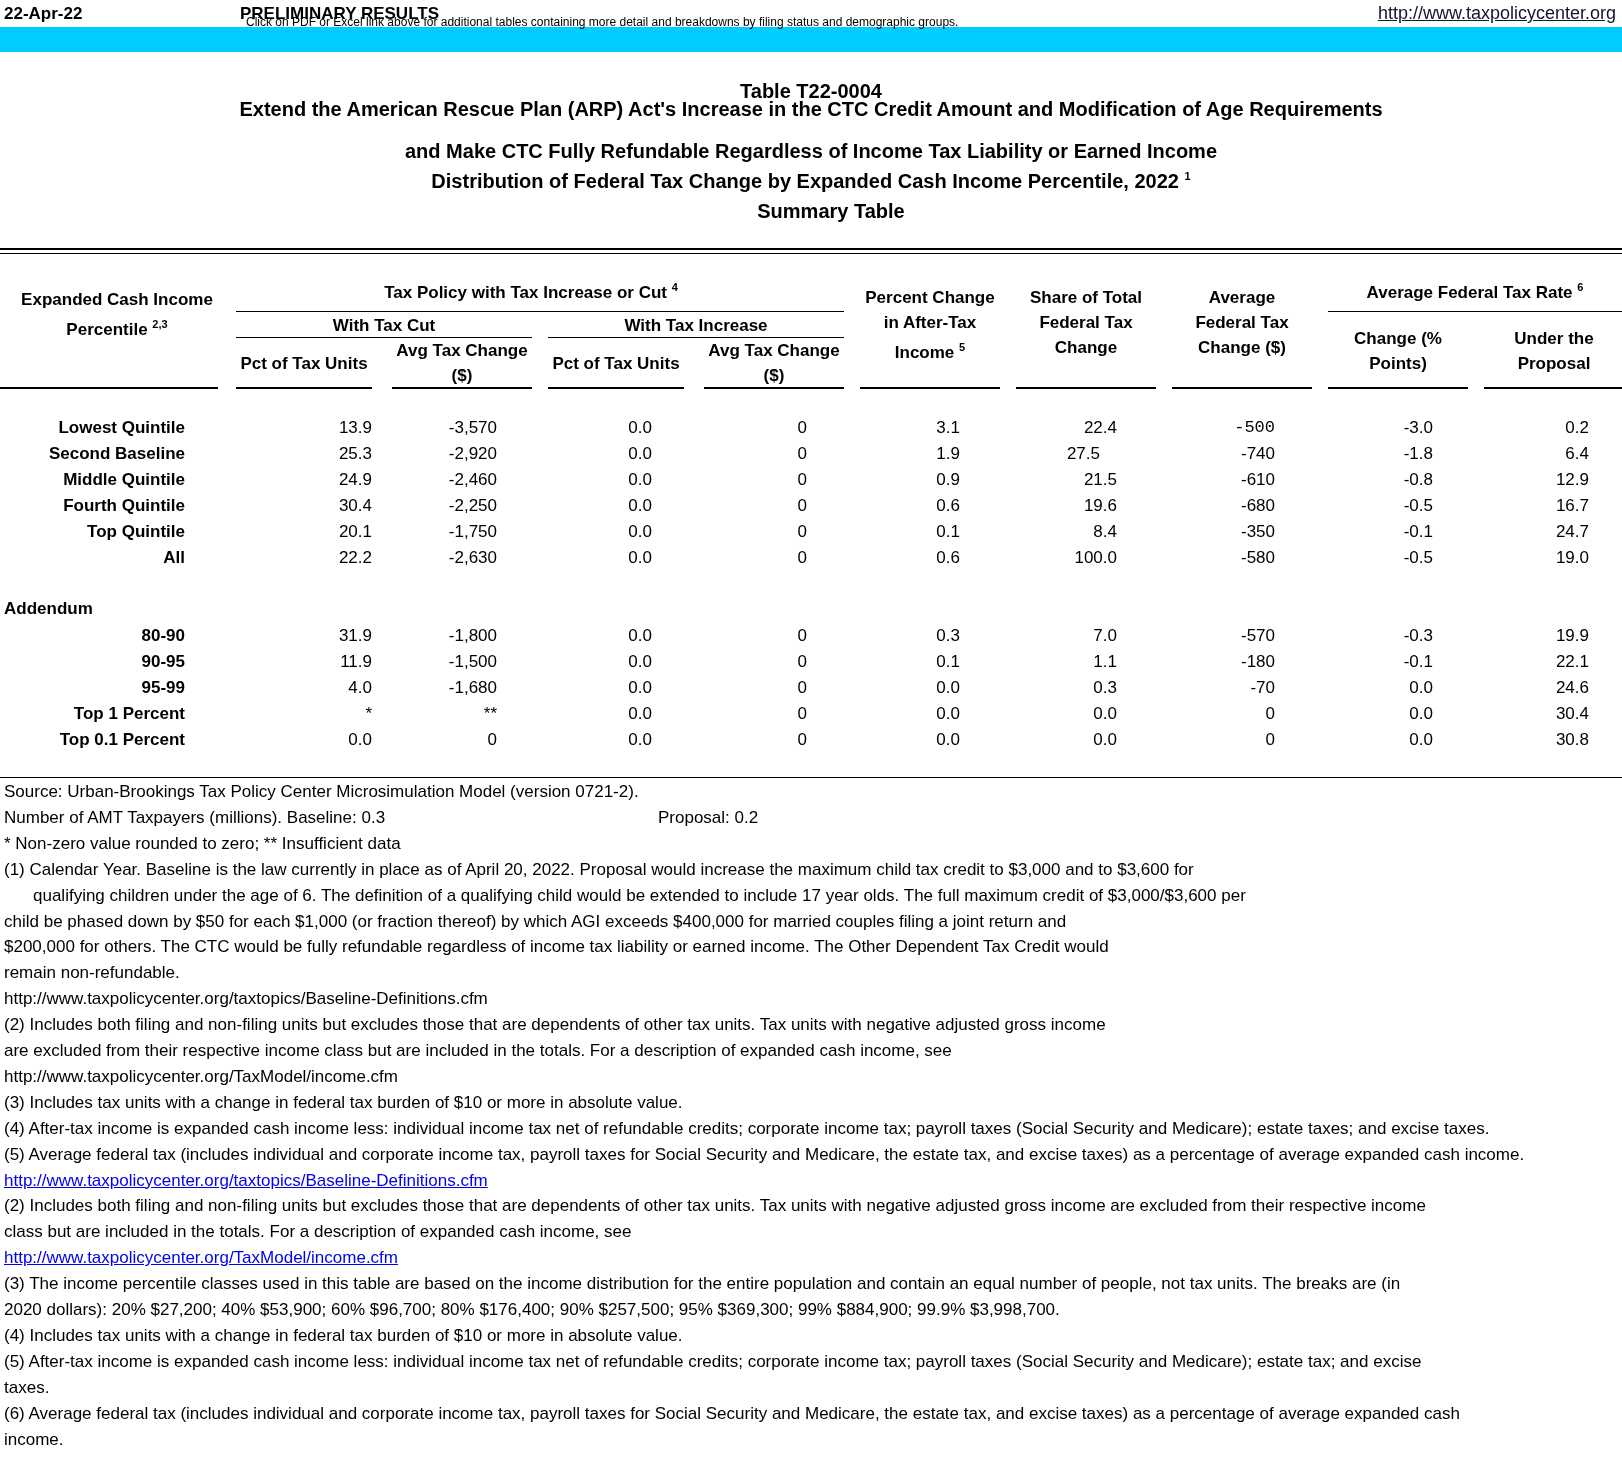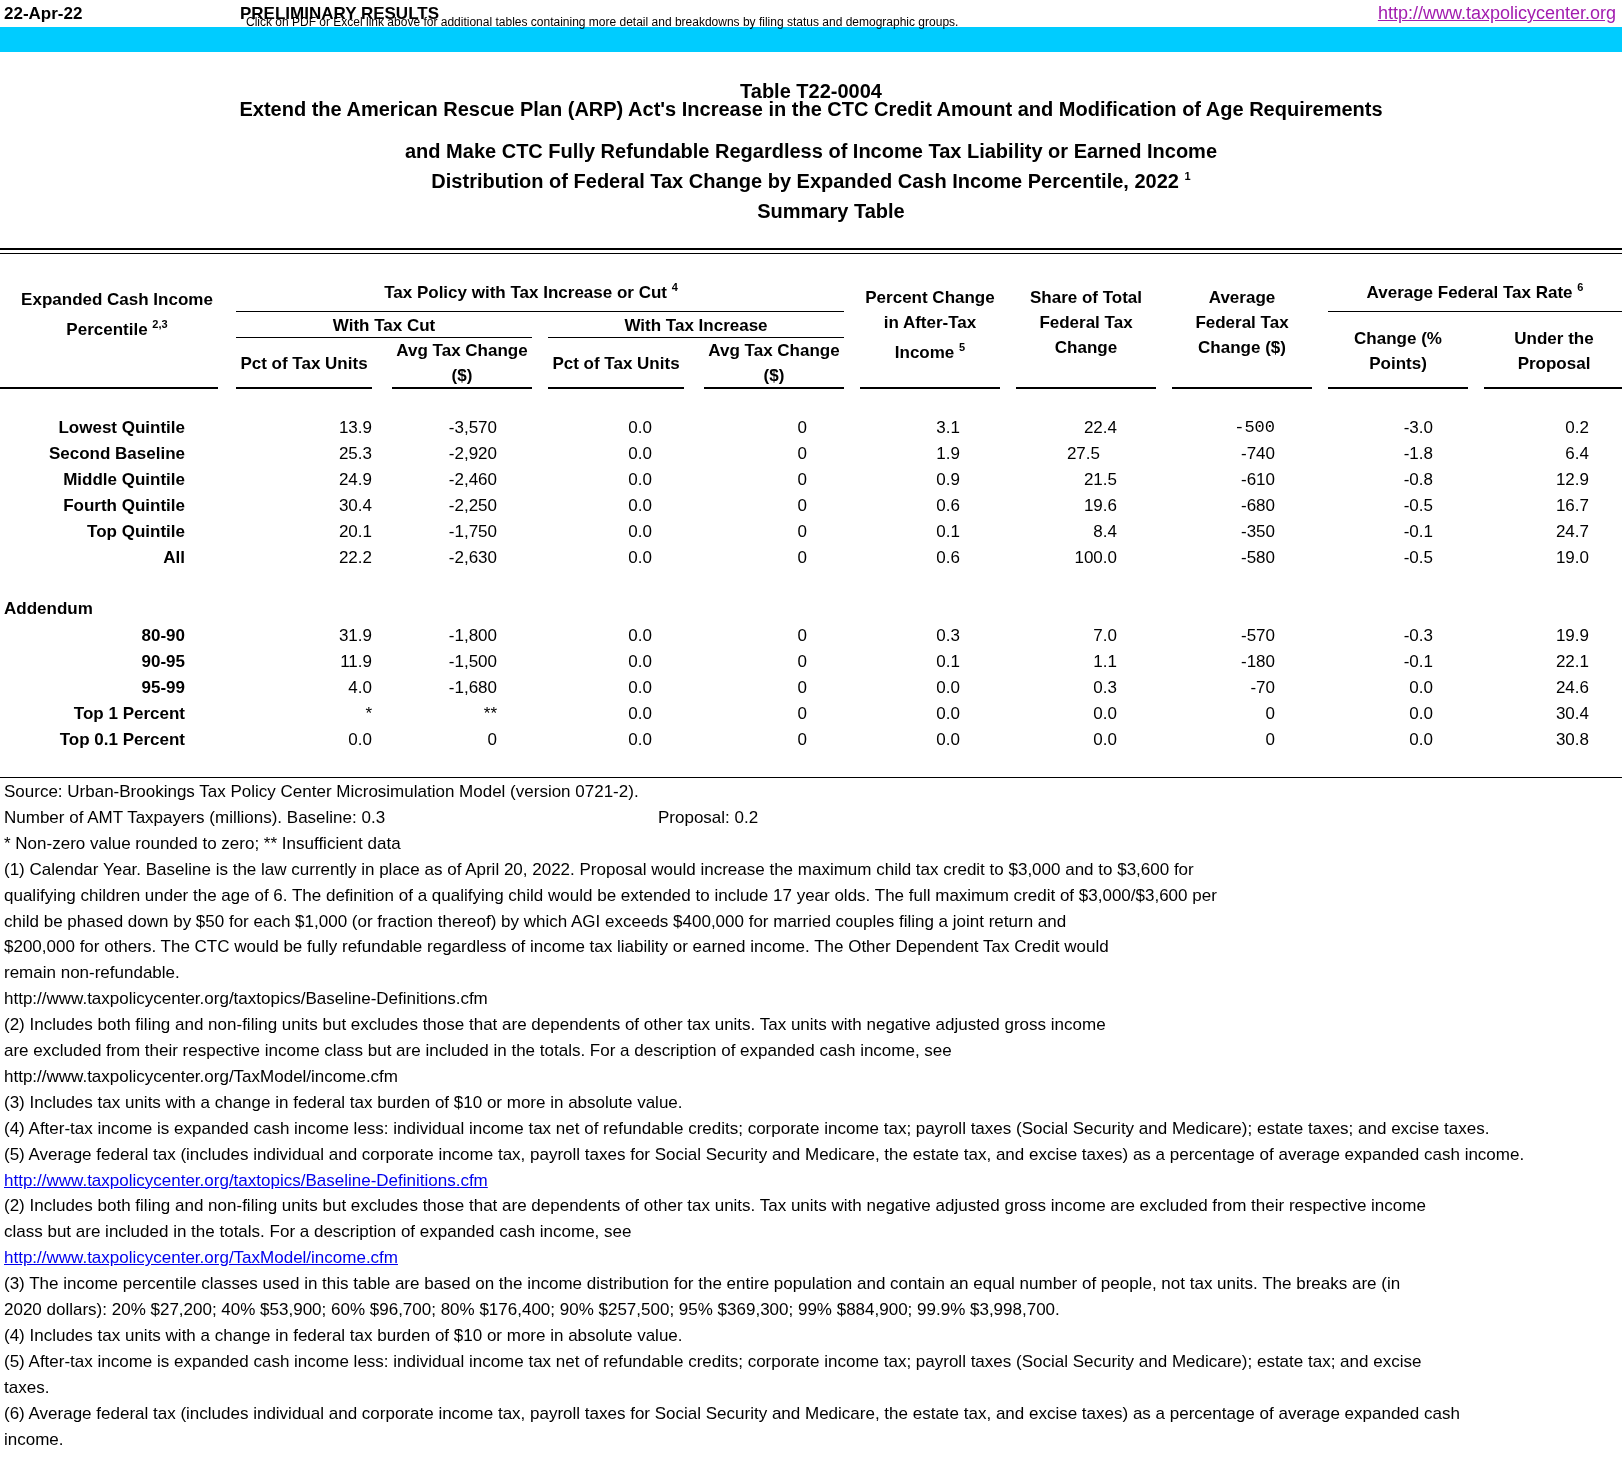--- a/index.html
+++ b/index.html
@@ -2,21 +2,21 @@
 <html><head>
 <meta charset="utf-8">
 <style>
   html, body { margin:0; padding:0; background:#ffffff; }
   body { width:1622px; height:1479px; overflow:hidden; position:relative;
          font-family:"Liberation Sans", sans-serif; color:#000; }
   .abs { position:absolute; white-space:nowrap; }
   .b { font-weight:bold; }
   .top-date { left:4px; top:4px; font-size:17px; font-weight:bold; }
   .top-prelim { left:240px; top:4px; font-size:17px; font-weight:bold; }
-  .top-link { right:6px; top:3px; font-size:18px; color:#a21caf; text-decoration:underline; }
+  .top-link { right:6px; top:3px; font-size:18px; color:#0f172a; text-decoration:underline; }
   .banner { left:0; top:27px; width:1622px; height:25px; background:#00ccff; }
   .banner-text { left:246px; top:15px; font-size:12px; font-weight:normal; }
   .title { left:0; width:1622px; text-align:center; font-size:20px; font-weight:bold; }
   .sup { font-size:11px; vertical-align:super; }
   .hline { position:absolute; background:#000; height:2px; }
   .hthin { position:absolute; background:#000; height:1px; }
   .hdr { position:absolute; text-align:center; font-size:17px; font-weight:bold; line-height:25px; }
   .rowlbl { position:absolute; text-align:right; font-size:17px; font-weight:bold; width:180px; left:5px; }
   .cell { position:absolute; text-align:right; font-size:17px; }
   .note { position:absolute; left:4px; font-size:17px; white-space:nowrap; }
@@ -240,21 +240,21 @@
     </div>
   </div>
 
 <div class="hthin" style="left:0;top:777px;width:1622px;"></div>
 
 <div id="notes">
     <div class="note" style="top: 782px;"><span>Source: Urban-Brookings Tax Policy Center Microsimulation Model (version 0721-2).</span></div>
     <div class="note" style="top: 807.9px;"><span>Number of AMT Taxpayers (millions).  Baseline: 0.3</span><span style="position: absolute; left: 654px;">Proposal: 0.2</span></div>
     <div class="note" style="top: 833.8px;"><span>* Non-zero value rounded to zero; ** Insufficient data</span></div>
     <div class="note" style="top: 859.7px;"><span>(1) Calendar Year. Baseline is the law currently in place as of April 20, 2022. Proposal would increase the maximum child tax credit to $3,000 and to $3,600 for</span></div>
-    <div class="note" style="top: 885.6px;"><span>qualifying children under the age of 6. The definition of a qualifying child would be extended to include 17 year olds. The full maximum credit of $3,000/$3,600 per</span></div>
+    <div class="note" style="top: 885.6px; margin-left: 29px;"><span>qualifying children under the age of 6. The definition of a qualifying child would be extended to include 17 year olds. The full maximum credit of $3,000/$3,600 per</span></div>
     <div class="note" style="top: 911.5px;"><span>child be phased down by $50 for each $1,000 (or fraction thereof) by which AGI exceeds $400,000 for married couples filing a joint return and</span></div>
     <div class="note" style="top: 937.4px;"><span>$200,000 for others. The CTC would be fully refundable regardless of income tax liability or earned income. The Other Dependent Tax Credit would</span></div>
     <div class="note" style="top: 963.3px;"><span>remain non-refundable.</span></div>
     <div class="note" style="top: 989.2px;"><span>http://www.taxpolicycenter.org/taxtopics/Baseline-Definitions.cfm</span></div>
     <div class="note" style="top: 1015.1px;"><span>(2) Includes both filing and non-filing units but excludes those that are dependents of other tax units. Tax units with negative adjusted gross income</span></div>
     <div class="note" style="top: 1041px;"><span>are excluded from their respective income class but are included in the totals. For a description of expanded cash income, see</span></div>
     <div class="note" style="top: 1066.9px;"><span>http://www.taxpolicycenter.org/TaxModel/income.cfm</span></div>
     <div class="note" style="top: 1092.8px;"><span>(3) Includes tax units with a change in federal tax burden of $10 or more in absolute value.</span></div>
     <div class="note" style="top: 1118.7px;"><span>(4) After-tax income is expanded cash income less: individual income tax net of refundable credits; corporate income tax; payroll taxes (Social Security and Medicare); estate taxes; and excise taxes.</span></div>
     <div class="note" style="top: 1144.6px;"><span>(5) Average federal tax (includes individual and corporate income tax, payroll taxes for Social Security and Medicare, the estate tax, and excise taxes) as a percentage of average expanded cash income.</span></div>

